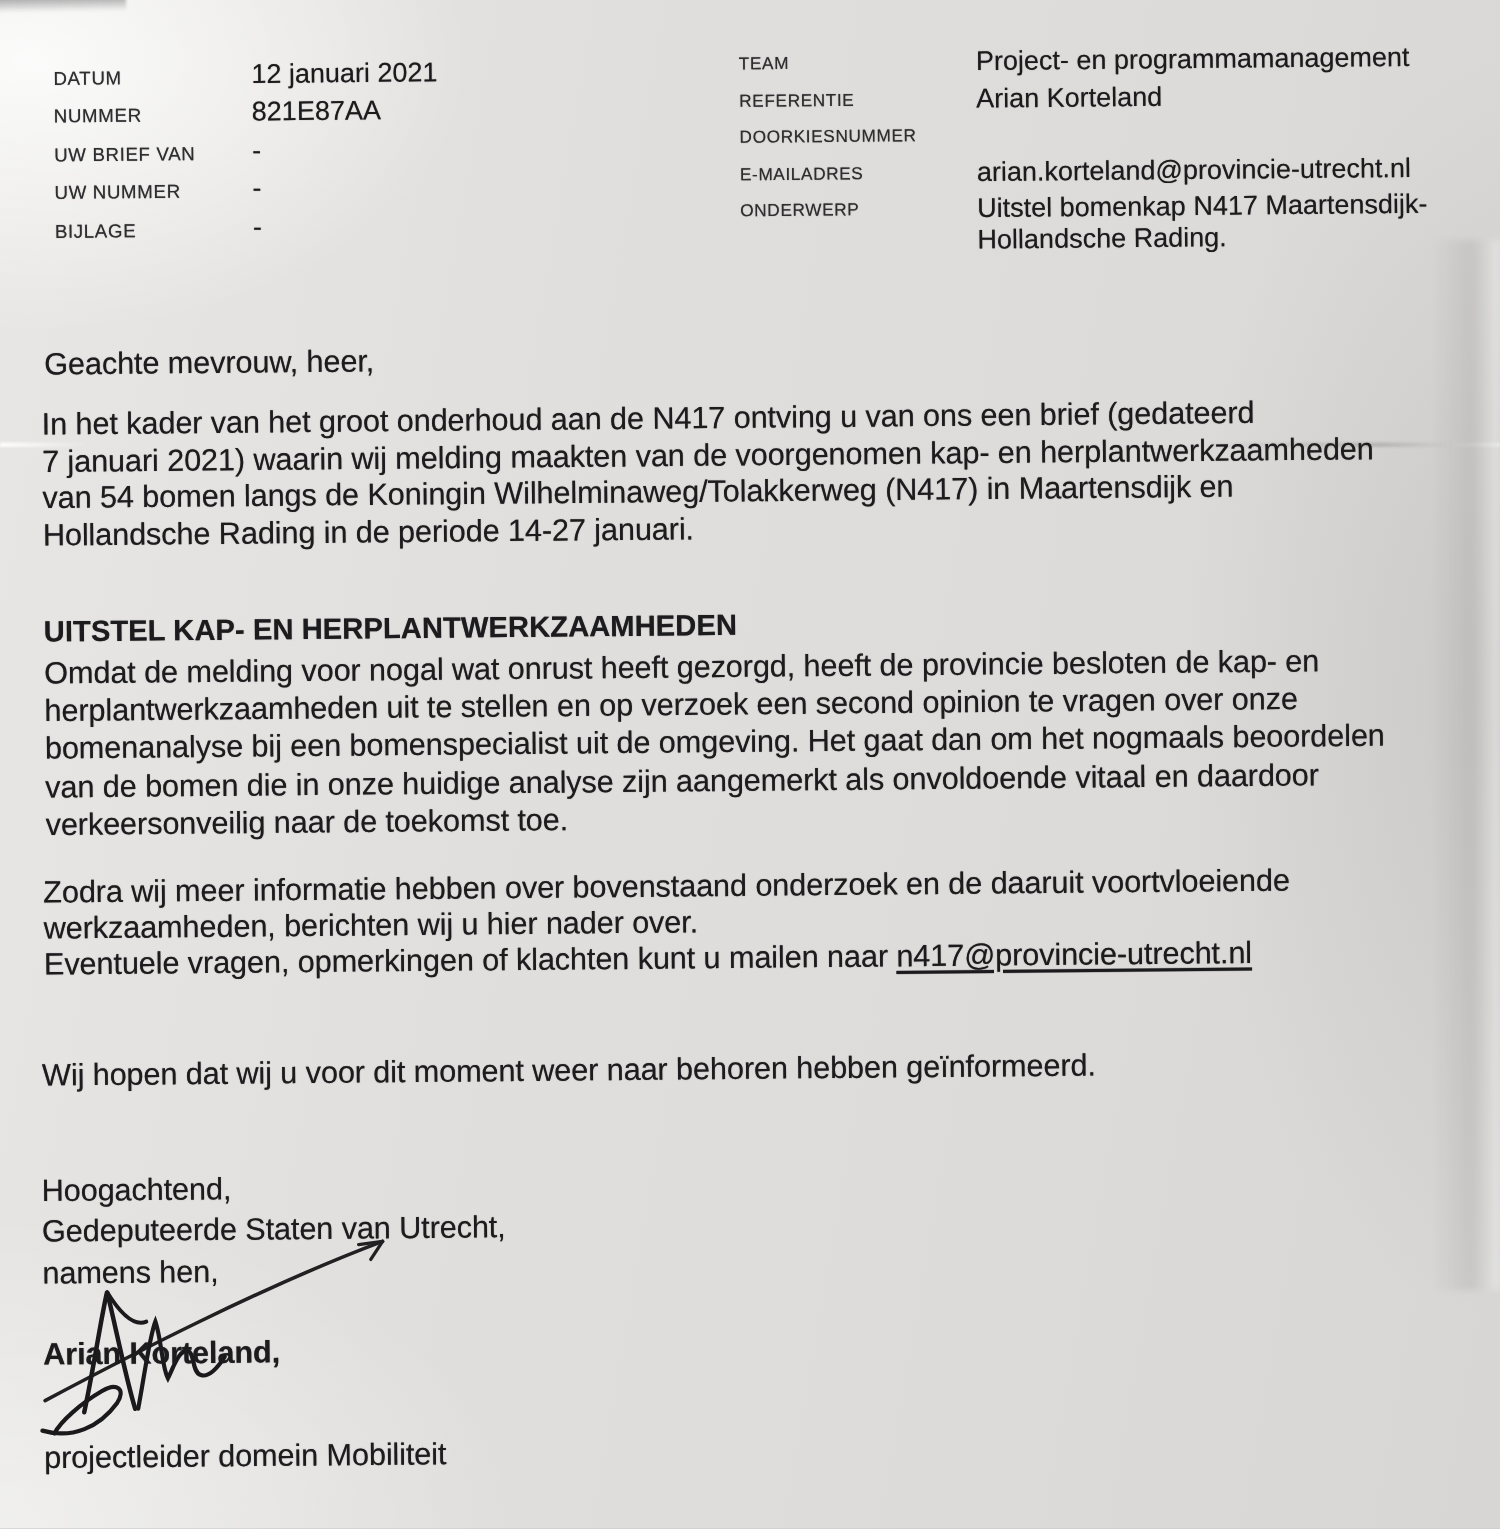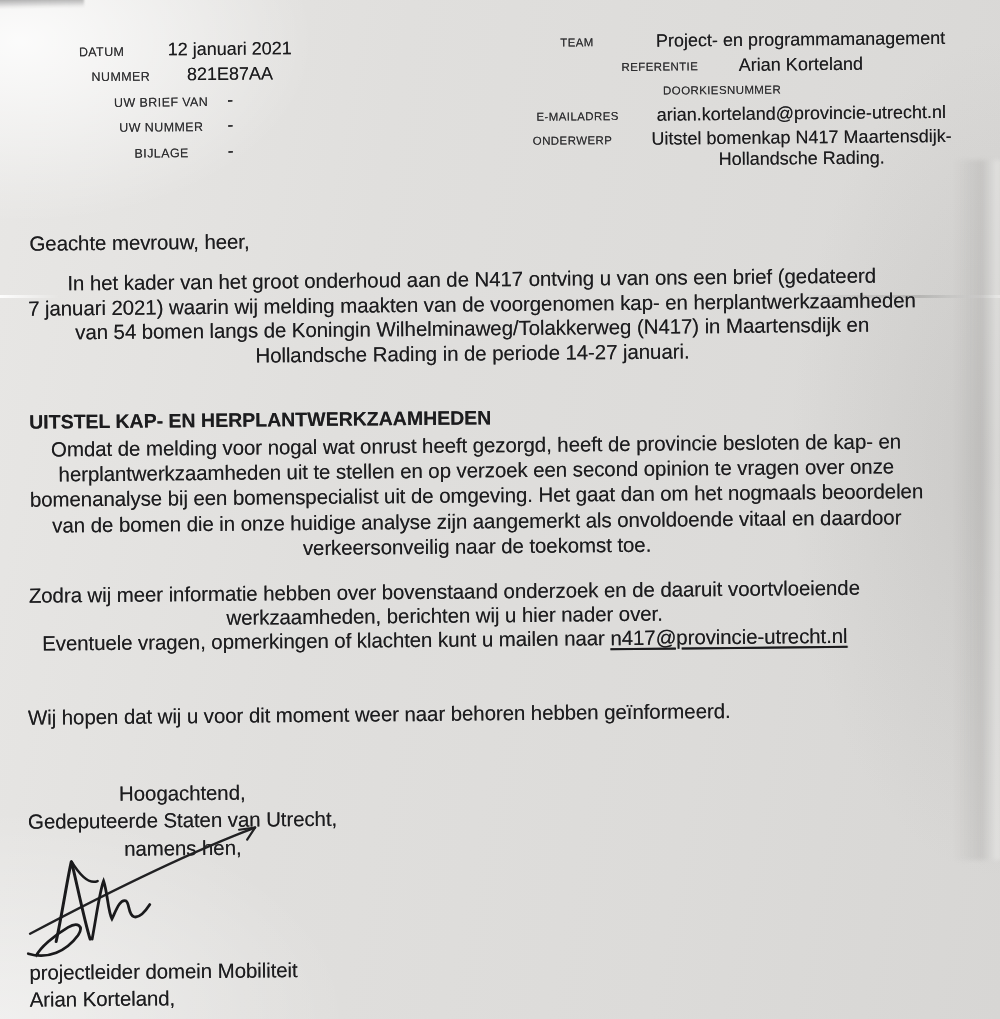--- a/index.html
+++ b/index.html
@@ -11,21 +11,20 @@
   }
   .page {
     position: relative;
     width: 1000px; height: 1019px;
     background:
       radial-gradient(ellipse 420px 260px at 2% 4%, rgba(255,255,255,0.85), rgba(255,255,255,0) 70%),
       radial-gradient(ellipse 500px 300px at 0% 100%, rgba(255,255,255,0.45), rgba(255,255,255,0) 70%),
       radial-gradient(ellipse 300px 600px at 100% 45%, rgba(150,149,147,0.22), rgba(150,149,147,0) 70%),
       linear-gradient(100deg, #e8e7e5 0%, #e0dfdd 35%, #dcdbd9 70%, #d7d6d4 100%);
     overflow: hidden;
-    text-align: center;
   }
   
   .corner-shadow {
     position: absolute; top: -4px; left: -6px; width: 90px; height: 12px;
     background: linear-gradient(to bottom, rgba(70,70,72,0.55), rgba(70,70,72,0));
     transform: rotate(-1deg);
     filter: blur(1px);
   }
   .crease-h {
     position: absolute; top: 295px; left: 0; width: 1000px; height: 3px;
@@ -77,21 +76,21 @@
   .heading { left: 30px; top: 411px; font-weight: bold; font-size: 19.5px; white-space: nowrap; }
   .para3 { left: 28px; top: 584px; }
   .para3 .bodyline { line-height: 24px; }
   .para4 { left: 26px; top: 706px; }
   .closing { left: 25px; top: 781px; }
   .closing .bodyline { line-height: 27.3px; }
   .email-link {
     color: #1b1b1d; text-decoration: underline;
     text-decoration-thickness: 1.6px; text-underline-offset: 3px;
   }
-  .sig-name  { left: 25px; top: 988px; }
+  .sig-name  { left: 25px; top: 892px; font-weight: bold; }
   .sig-title { left: 25px; top: 961px; }
 
   .signature-svg { position: absolute; left: 10px; top: 816px; }
 </style>
 </head>
 <body>
 
 <div class="page">
   <div class="corner-shadow"></div>
   <div class="crease-h"></div>

